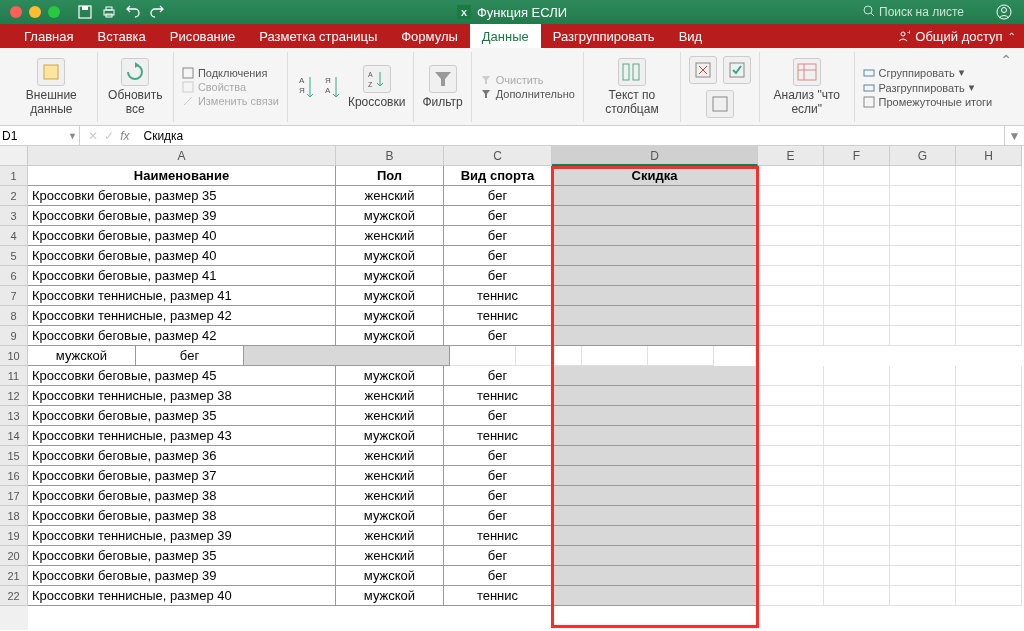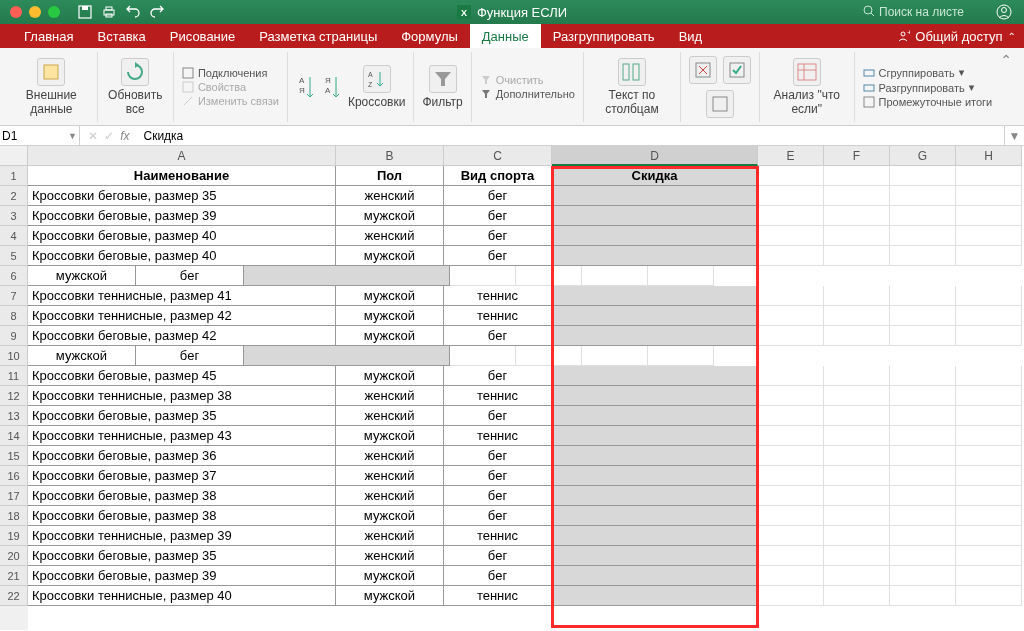--- a/index.html
+++ b/index.html
@@ -399,20 +399,21 @@
             <div class="cell wA">Кроссовки беговые, размер 40</div>
             <div class="cell center wB">мужской</div>
             <div class="cell center wC">бег</div>
             <div class="cell sel wD"></div>
             <div class="cell free wE"></div>
             <div class="cell free wF"></div>
             <div class="cell free wG"></div>
             <div class="cell free wH"></div>
           </div>
           <div class="datarow">
+            <div class="cell wA">Кроссовки беговые, размер 41</div>
             <div class="cell center wB">мужской</div>
             <div class="cell center wC">бег</div>
             <div class="cell sel wD"></div>
             <div class="cell free wE"></div>
             <div class="cell free wF"></div>
             <div class="cell free wG"></div>
             <div class="cell free wH"></div>
           </div>
           <div class="datarow">
             <div class="cell wA">Кроссовки теннисные, размер 41</div>

